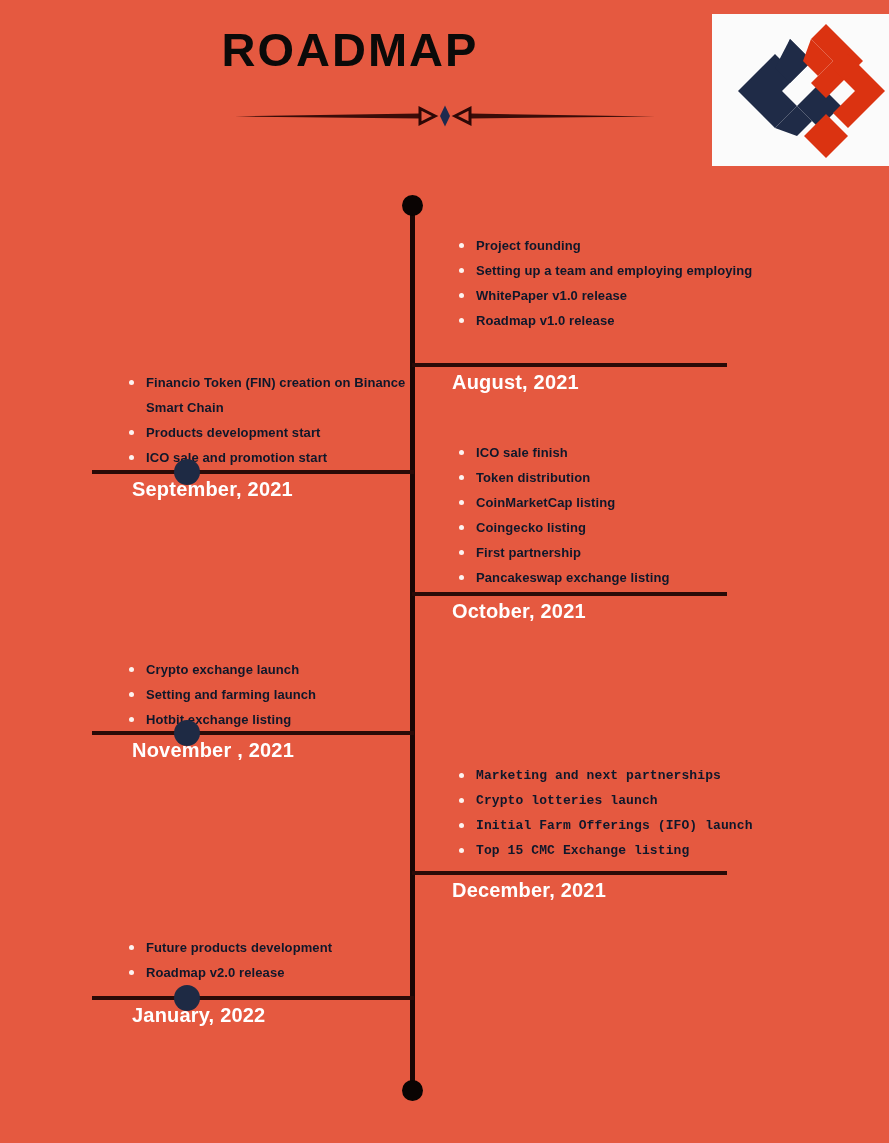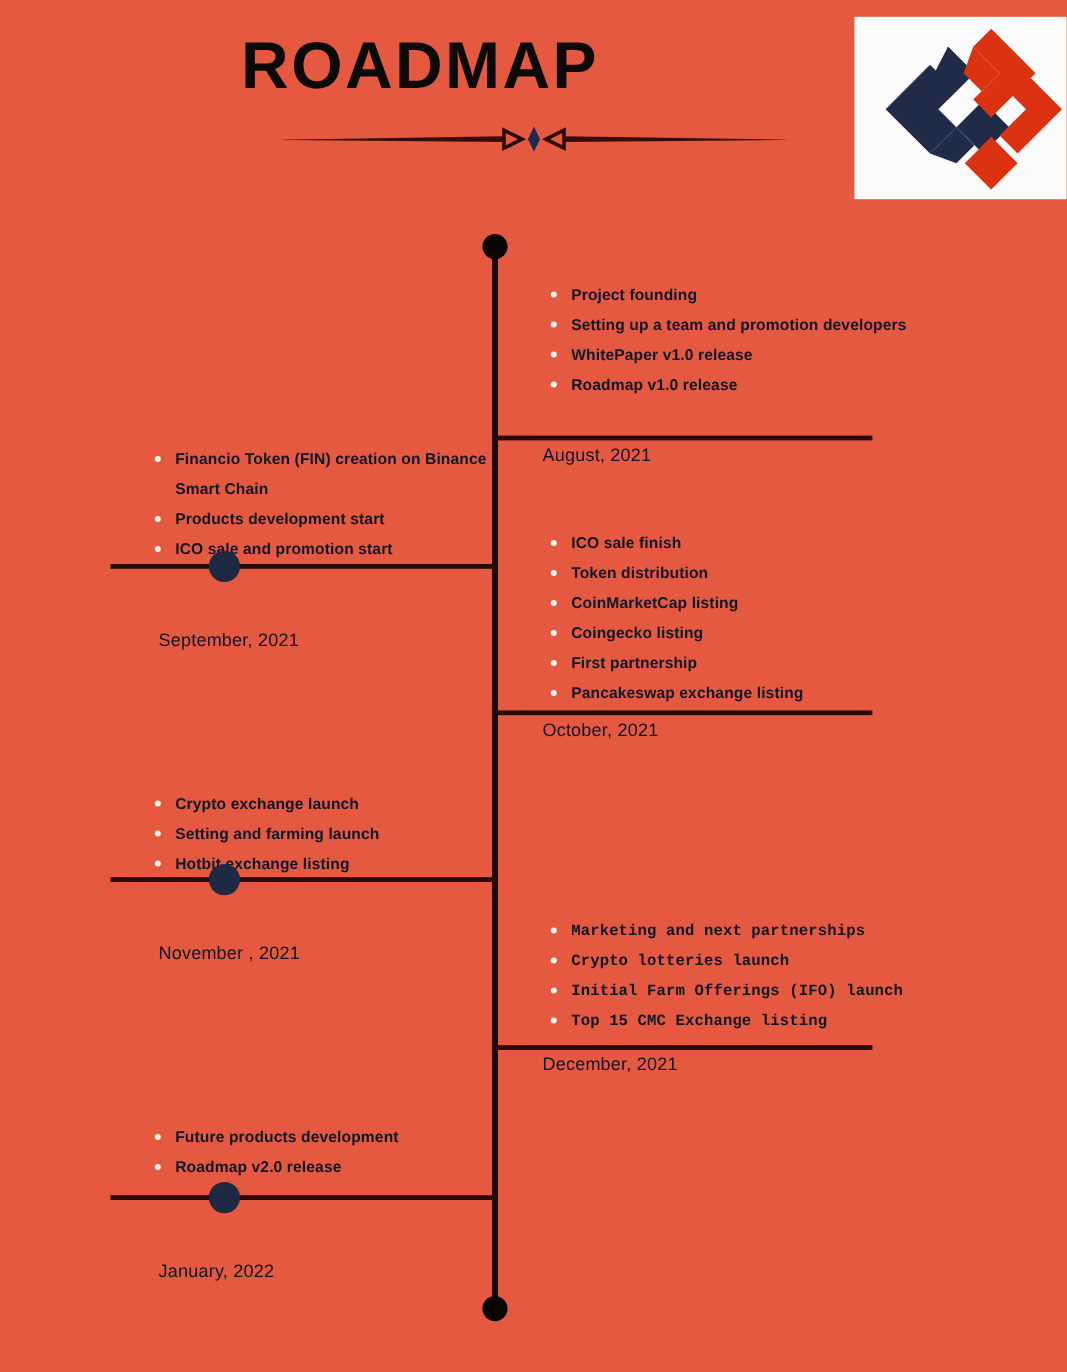--- a/index.html
+++ b/index.html
@@ -23,21 +23,21 @@
     top: 0;
     width: 889px;
     height: 175px;
   }
   #page-title {
     position: absolute;
     left: 0;
     top: 22px;
     width: 700px;
     text-align: center;
-    font-size: 55px;
+    font-size: 47px;
     font-weight: bold;
     letter-spacing: 2px;
     color: #0b0a09;
     font-family: "Liberation Sans", sans-serif;
   }
 
   
   #title-divider {
     position: absolute;
     left: 235px;
@@ -125,37 +125,37 @@
     left: 1px;
     top: 10px;
     width: 5px;
     height: 5px;
     border-radius: 50%;
     background: #fdf3ef;
   }
 
   .date-label {
     position: absolute;
-    color: #0f172a;
-    font-size: 15px;
-    font-weight: normal;
+    color: #ffffff;
+    font-size: 20px;
+    font-weight: bold;
     letter-spacing: 0.2px;
     white-space: nowrap;
   }
 
   
   .side-right .branch-line { left: 412px; width: 315px; }
   .side-right .items       { left: 458px; width: 320px; }
   .side-right .date-label  { left: 452px; }
 
   
   .side-left .branch-line { left: 92px; width: 322px; }
   .side-left .branch-dot  { left: 82px; }
   .side-left .items       { left: 128px; width: 290px; }
-  .side-left .date-label  { left: 132px; margin-top: 47px; }
+  .side-left .date-label  { left: 132px; }
 </style>
 </head>
 <body>
 
 <div id="header">
 
   <div id="page-title">ROADMAP</div>
 
   <div id="title-divider">
     <svg width="420" height="22" viewBox="0 0 420 22" xmlns="http://www.w3.org/2000/svg">
@@ -196,21 +196,21 @@
 
 <div id="timeline">
 
   <div class="spine"></div>
   <div class="spine-cap cap-top"></div>
   <div class="spine-cap cap-bottom"></div>
 
   <div class="milestone side-right" style="left:0; top:0; width:889px; height:230px;">
     <ul class="items" style="top:58px;">
       <li>Project founding</li>
-      <li>Setting up a team and promotion developers</li>
+      <li>Setting up a team and employing employing</li>
       <li>WhitePaper v1.0 release</li>
       <li>Roadmap v1.0 release</li>
     </ul>
     <div class="branch-line" style="top:188px;">
       
     </div>
     <div class="date-label" style="top:196px;">August, 2021</div>
   </div>
 
   <div class="milestone side-left" style="left:0; top:195px; width:889px; height:140px;">

